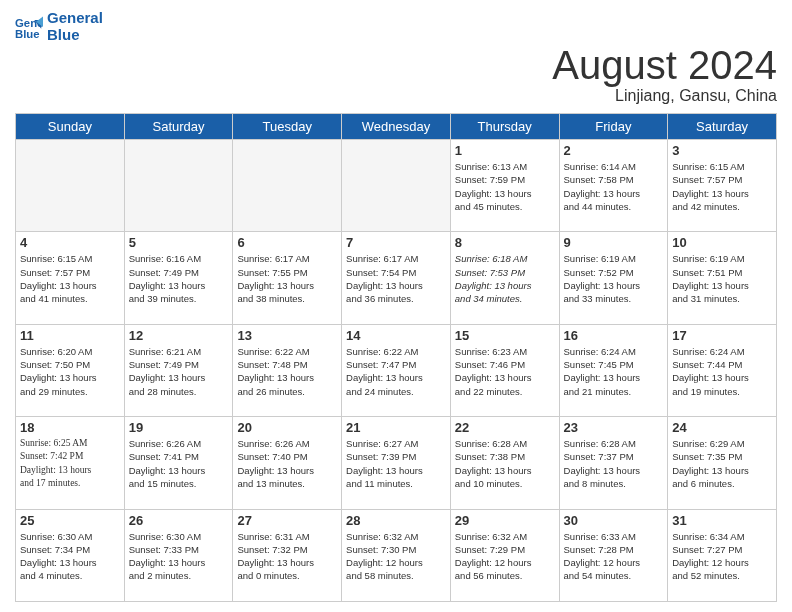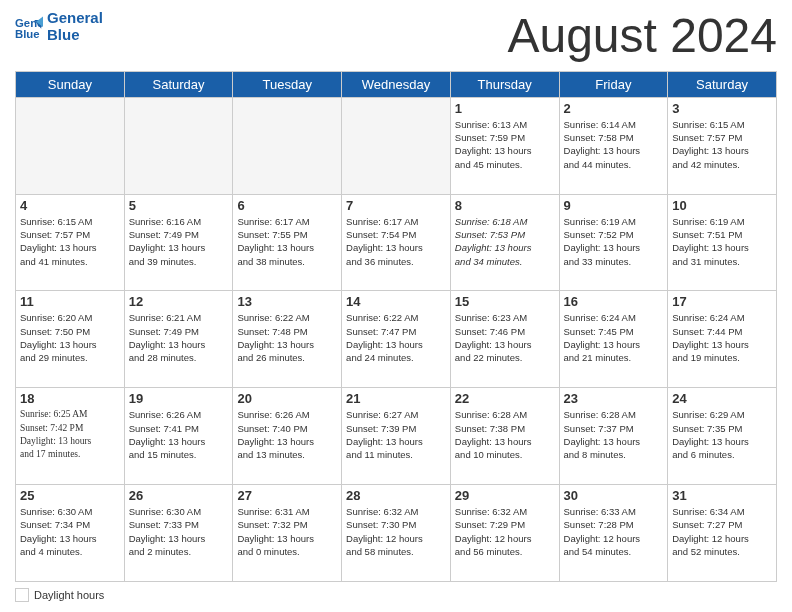--- a/index.html
+++ b/index.html
@@ -29,24 +29,25 @@
       gap: 4px;
     }
     .logo-icon {
       width: 28px;
       height: 28px;
     }
     .title-block {
       text-align: right;
     }
     .month-year {
-      font-size: 48px;
+      font-size: 40px;
       font-weight: normal;
       color: #333;
       line-height: 1.1;
+      margin-top: 33px;
     }
     .location {
       font-size: 16px;
       color: #333;
     }
     .calendar {
       flex: 1;
       border-collapse: collapse;
       width: 100%;
       table-layout: fixed;
@@ -112,20 +113,21 @@
       </svg>
       <div>
         <div style="font-size:15px;font-weight:bold;color:#333;line-height:1.1;">
           <span style="color:#1a5fa8">General</span><br>
           <span style="color:#1a5fa8">Blue</span>
         </div>
       </div>
     </div>
     <div class="title-block">
       <div class="month-year">August 2024</div>
+      <div class="location">Linjiang, Gansu, China</div>
     </div>
   </div>
 
   <table class="calendar">
     <thead>
       <tr>
         <th>Sunday</th>
         <th>Saturday</th>
         <th>Tuesday</th>
         <th>Wednesday</th>
@@ -362,19 +364,13 @@
             <span class="day-num">31</span>
             <div class="day-info" style="white-space: pre-line;">Sunrise: 6:34 AM
 Sunset: 7:27 PM
 Daylight: 12 hours
 and 52 minutes.</div>
           </td>
         </tr>
       </tbody>
   </table>
 
-  <div class="legend">
-    <div class="legend-item">
-      <span class="legend-color" style="background:#fff;border:1px solid #ccc;"></span>
-      <span>Daylight hours</span>
-    </div>
-  </div>
 </div>
 
 </body></html>

